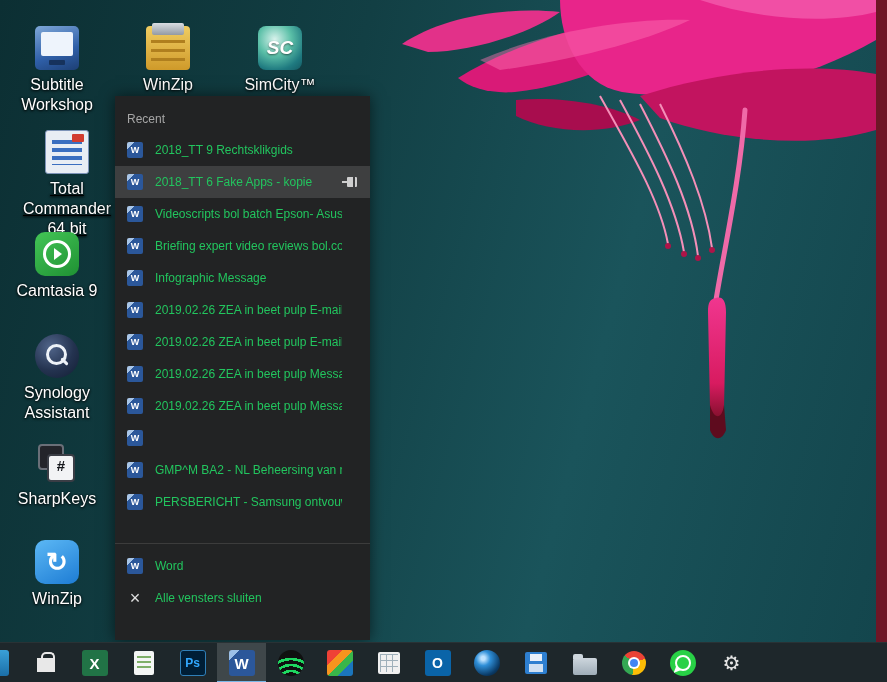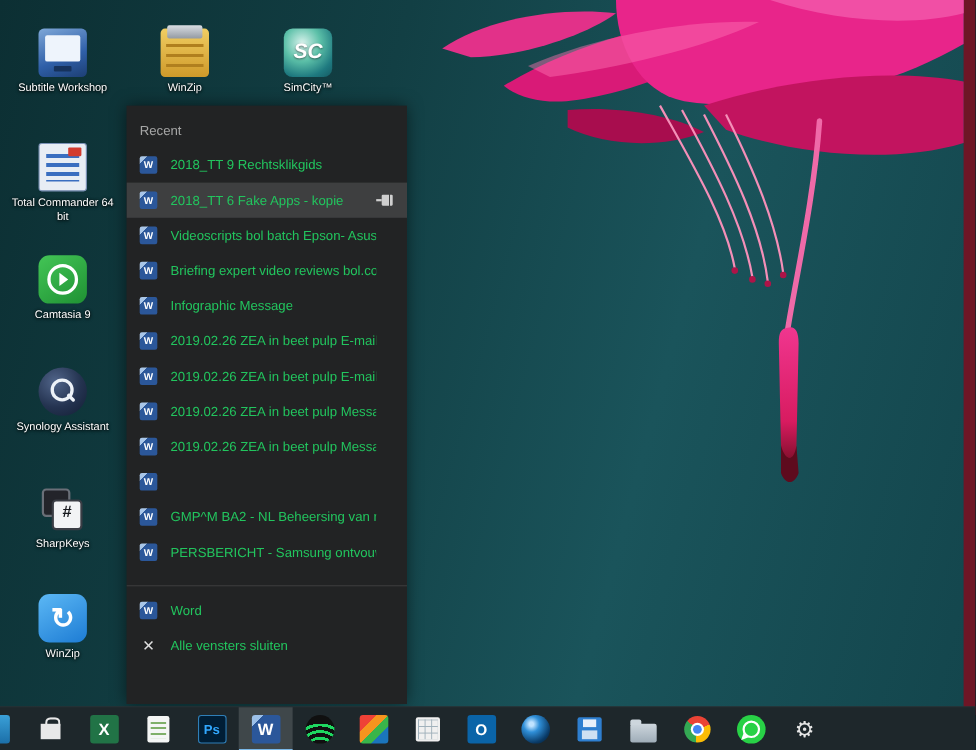--- a/index.html
+++ b/index.html
@@ -10,28 +10,28 @@
             background:linear-gradient(105deg,#0c2f33 0%,#123f44 35%,#1a545b 65%,#13454c 100%); }
 
   .flower { position:absolute; inset:0; pointer-events:none; }
 
   
   .desk-icons { position:absolute; inset:0; }
   .desk-item { position:absolute; width:96px; cursor:default; }
   .desk-item:nth-of-type(1){ left:9px;  top:26px; }
   .desk-item:nth-of-type(2){ left:120px; top:26px; }
   .desk-item:nth-of-type(3){ left:232px; top:26px; }
-  .desk-item:nth-of-type(4){ left:9px;  top:130px; }
+  .desk-item:nth-of-type(4){ left:19px;  top:130px;text-decoration:underline; }
   .desk-item:nth-of-type(5){ left:9px;  top:232px; }
   .desk-item:nth-of-type(6){ left:9px;  top:334px; }
   .desk-item:nth-of-type(7){ left:9px;  top:440px; }
   .desk-item:nth-of-type(8){ left:9px;  top:540px; }
   .ico { width:44px; height:44px; margin:0 auto; position:relative;
          display:flex; align-items:center; justify-content:center; }
-  .desk-lbl { margin-top:5px; font-size:10px; color:#fff; text-align:center; line-height:1.25;
+  .desk-lbl { margin-top:5px; font-size:16px; color:#fff; text-align:center; line-height:1.25;
               text-shadow:0 1px 3px rgba(0,0,0,.95), 0 0 2px rgba(0,0,0,.8); }
 
   [data-icon="subtitle-workshop-icon"]{ background:linear-gradient(160deg,#7ea7d8,#2f5fa8 60%,#1d3f74); border-radius:5px; }
   [data-icon="subtitle-workshop-icon"]::before{ content:""; position:absolute; top:6px; left:6px; right:6px; bottom:14px; background:#eef4fc; border-radius:2px; }
   [data-icon="subtitle-workshop-icon"]::after{ content:""; position:absolute; bottom:5px; left:14px; right:14px; height:5px; background:#16325c; border-radius:1px; }
 
   [data-icon="winzip-icon"]{ background:linear-gradient(#f0cd62,#cf9a2a); border-radius:4px; }
   [data-icon="winzip-icon"]::before{ content:""; position:absolute; top:-3px; left:6px; right:6px; height:12px; background:linear-gradient(#d9dde2,#939aa3); border-radius:2px; }
   [data-icon="winzip-icon"]::after{ content:""; position:absolute; top:14px; left:5px; right:5px; bottom:5px; background:repeating-linear-gradient(180deg,#b07f1e 0 3px,transparent 3px 9px); }
 
@@ -63,21 +63,21 @@
               padding:12px 0 12px 0; overflow:hidden; }
   .jl-header { color:#a6a6a6; font-size:12px; padding:4px 12px 8px 12px; }
   .jl-item { height:32px; display:flex; align-items:center; padding:0 10px 0 12px;
              color:#22c55e; font-size:12px; cursor:default; }
   .jl-item.highlight { background:#3e3f40; }
   .jl-label { white-space:nowrap; overflow:hidden; }
   .fico { width:16px; height:16px; flex:none; margin-right:12px; position:relative;
           display:flex; align-items:center; justify-content:center; }
   .rowpin { visibility:hidden; margin-left:auto; margin-right:2px; }
   .rowpin.show { visibility:visible; }
-  .jl-footer { border-top:1px solid #3c3c3c; margin-top:14px; padding-top:6px; }
+  .jl-footer { border-top:1px solid #3c3c3c; margin-top:25px; padding-top:6px; }
 
   [data-icon="word-doc-icon"]{ background:linear-gradient(135deg,#a9c6e8 0 22%,#2b579a 22%); border-radius:2px; }
   [data-icon="word-doc-icon"]::before{ content:"W"; color:#fff; font-weight:bold; font-size:9px; }
 
   [data-icon="pin-icon"]::before{ content:""; position:absolute; left:0; top:7px; width:5px; height:2px; background:#cfcfcf; }
   [data-icon="pin-icon"]::after{ content:""; position:absolute; left:5px; top:3px; width:10px; height:10px;
         background:linear-gradient(90deg,#cfcfcf 0 62%,transparent 62% 76%,#cfcfcf 76% 100%); border-radius:1px; }
 
   [data-icon="close-icon"]::before{ content:"×"; font-size:18px; color:#e0e0e0; line-height:16px; }
 

